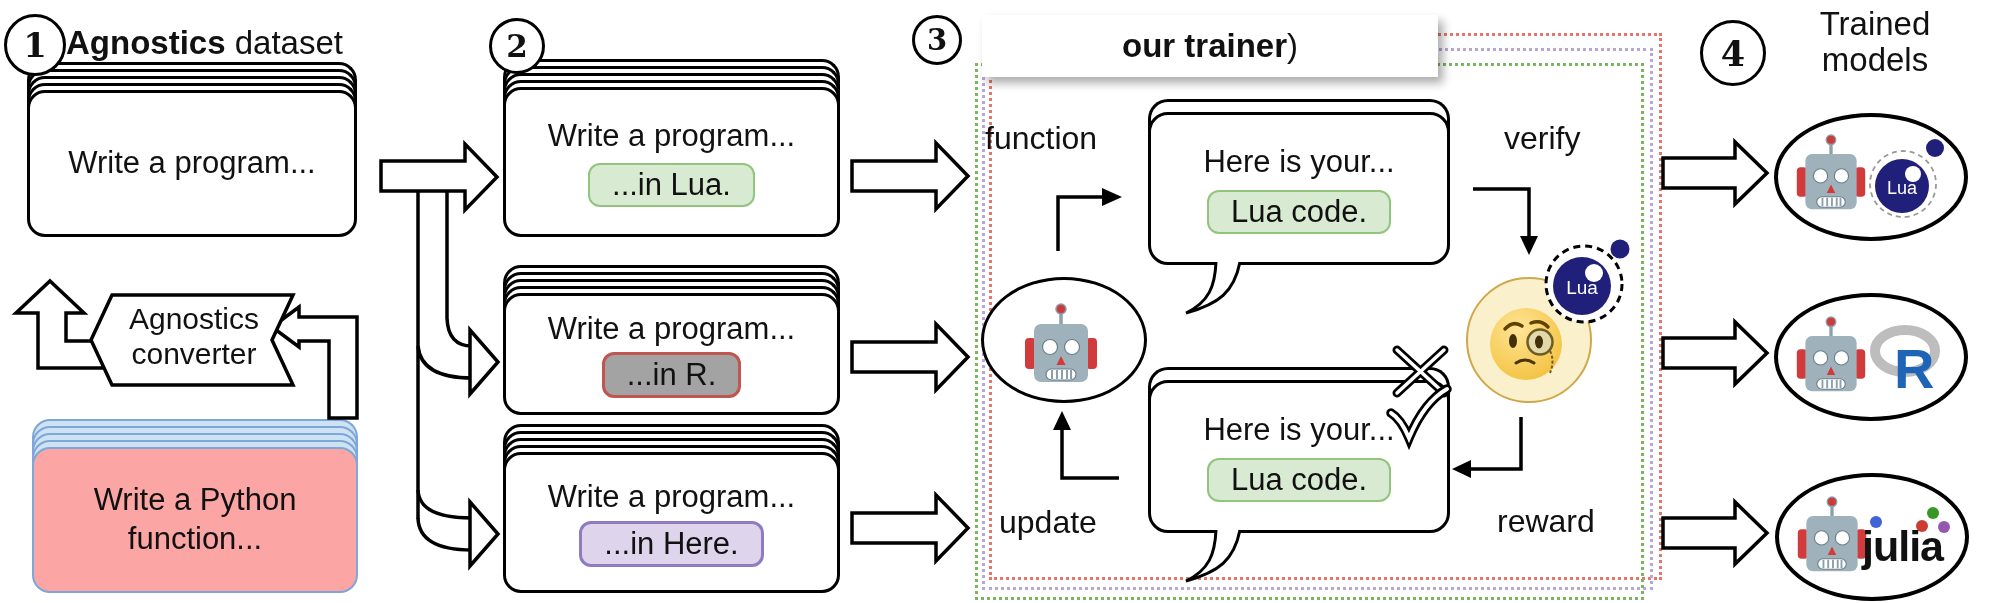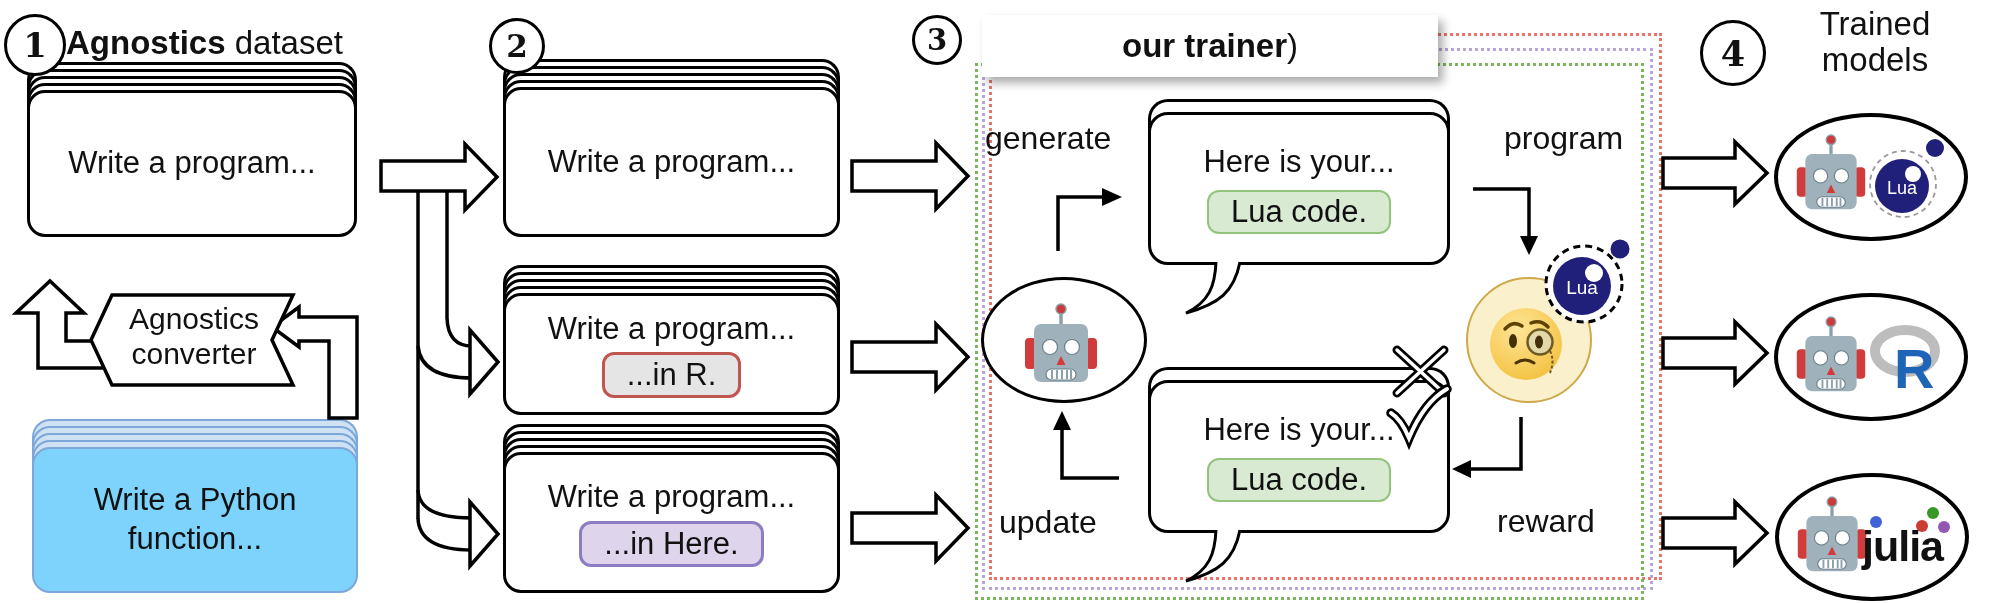--- a/index.html
+++ b/index.html
@@ -18,26 +18,26 @@
   
   .run{position:absolute;z-index:1;}
 
   
   .stack{position:absolute;z-index:2;}
   .sline{position:absolute;left:0;right:0;height:42px;background:#fff;border:3px solid #000;
          border-bottom:none;border-radius:18px 18px 0 0;}
   .sbody{position:absolute;inset:0;background:#fff;border:3px solid #000;border-radius:18px;
          display:flex;flex-direction:column;align-items:center;justify-content:center;gap:8px;}
   .stack.blue .sline{background:#cfe2f3;border-color:#7da7d9;border-width:2.5px;}
-  .stack.blue .sbody{background:#7dd3fc;border-color:#7da7d9;border-width:2.5px;}
+  .stack.blue .sbody{background:#fca5a5;border-color:#7da7d9;border-width:2.5px;}
   .prompt{font-size:31px;text-align:center;line-height:1.25;}
 
   .badge{font-size:31px;border-radius:12px;padding:2px 22px;white-space:nowrap;}
   .badge.green{background:#d9ead3;border:2.5px solid #93c47d;}
-  .badge.red{background:#e5e5e5;border:3px solid #c0564f;}
+  .badge.red{background:#a3a3a3;border:3px solid #c0564f;}
   .badge.purple{background:#ded4ec;border:3px solid #8e7cc3;}
 
   
   .bubble{position:absolute;z-index:2;}
   .bline{position:absolute;left:0;right:0;top:-13px;height:40px;background:#fff;
          border:3.5px solid #000;border-bottom:none;border-radius:20px 20px 0 0;}
   .bbody{position:absolute;inset:0;background:#fff;border:3.5px solid #000;border-radius:20px;
          display:flex;flex-direction:column;align-items:center;justify-content:center;gap:8px;}
 
   .ellipse{position:absolute;border:3.5px solid #000;border-radius:50%;background:#fff;z-index:2;}
@@ -157,20 +157,21 @@
     <div>converter</div>
   </div>
 
   <div class="stack" style="left:503px;top:87px;width:337px;height:150px;">
     <div class="sline" style="top:-28px;"></div>
     <div class="sline" style="top:-21px;"></div>
     <div class="sline" style="top:-14px;"></div>
     <div class="sline" style="top:-7px;"></div>
     <div class="sbody">
       <div class="prompt">Write a program...</div>
+      <div class="badge green">...in Lua.</div>
     </div>
   </div>
 
   <div class="stack" style="left:503px;top:293px;width:337px;height:122px;">
     <div class="sline" style="top:-28px;"></div>
     <div class="sline" style="top:-21px;"></div>
     <div class="sline" style="top:-14px;"></div>
     <div class="sline" style="top:-7px;"></div>
     <div class="sbody" style="gap:4px;">
       <div class="prompt">Write a program...</div>
@@ -221,22 +222,22 @@
   <div class="emoji-box" style="left:1542px;top:236px;z-index:4;">
     <svg width="92" height="92" viewBox="0 0 92 92">
       <circle cx="42" cy="48" r="38" fill="#fff" stroke="#000" stroke-width="3" stroke-dasharray="7 5"></circle>
       <circle cx="40" cy="50" r="29" fill="#20207a"></circle>
       <circle cx="52" cy="37" r="9" fill="#fff"></circle>
       <text x="40" y="58" text-anchor="middle" font-size="19" fill="#fff" font-family="Liberation Sans, sans-serif">Lua</text>
       <circle cx="78" cy="13" r="9.5" fill="#20207a"></circle>
     </svg>
   </div>
 
-  <div class="loop-label" style="left:985px;top:120px;"><span>generate</span></div>
-  <div class="loop-label" style="left:1504px;top:120px;"><span>program</span></div>
+  <div class="loop-label" style="left:985px;top:120px;"><span>function</span></div>
+  <div class="loop-label" style="left:1504px;top:120px;"><span>verify</span></div>
   <div class="loop-label" style="left:999px;top:504px;"><span>update</span></div>
   <div class="loop-label" style="left:1497px;top:503px;"><span>reward</span></div>
 
   <div class="ellipse model-ellipse" style="left:1774px;top:113px;width:186px;height:120px;"></div>
   <div class="emoji-box" style="left:1793px;top:131px;">
     <svg width="76" height="86" viewBox="0 0 80 90">
         <use href="#robot"></use>
       </svg>
   </div>
   <div class="emoji-box" style="left:1866px;top:134px;">

